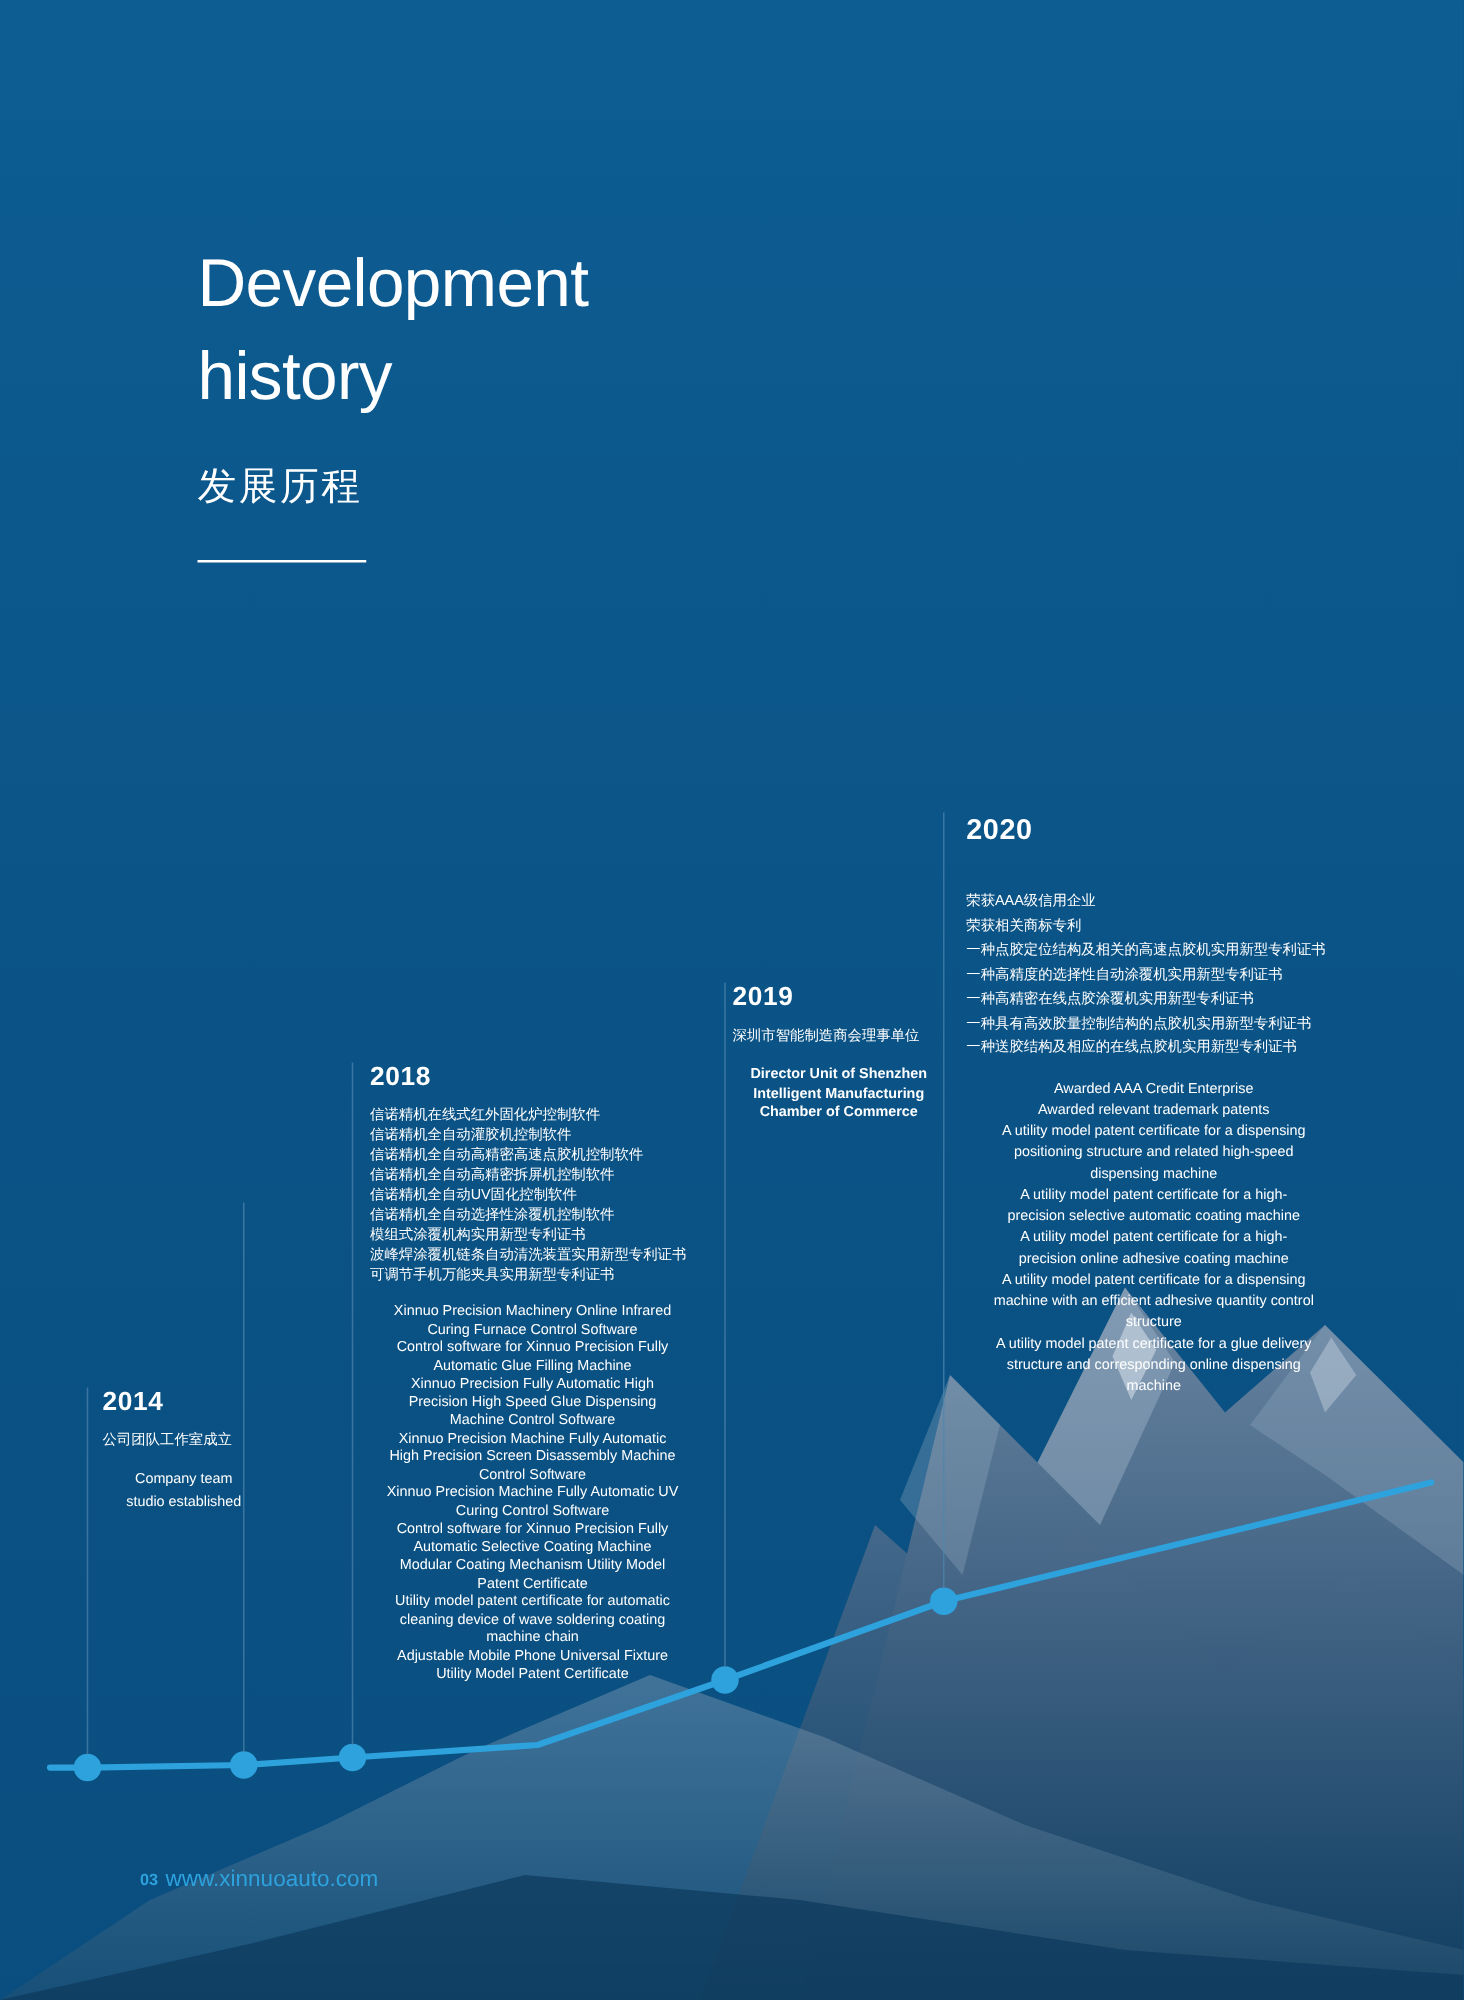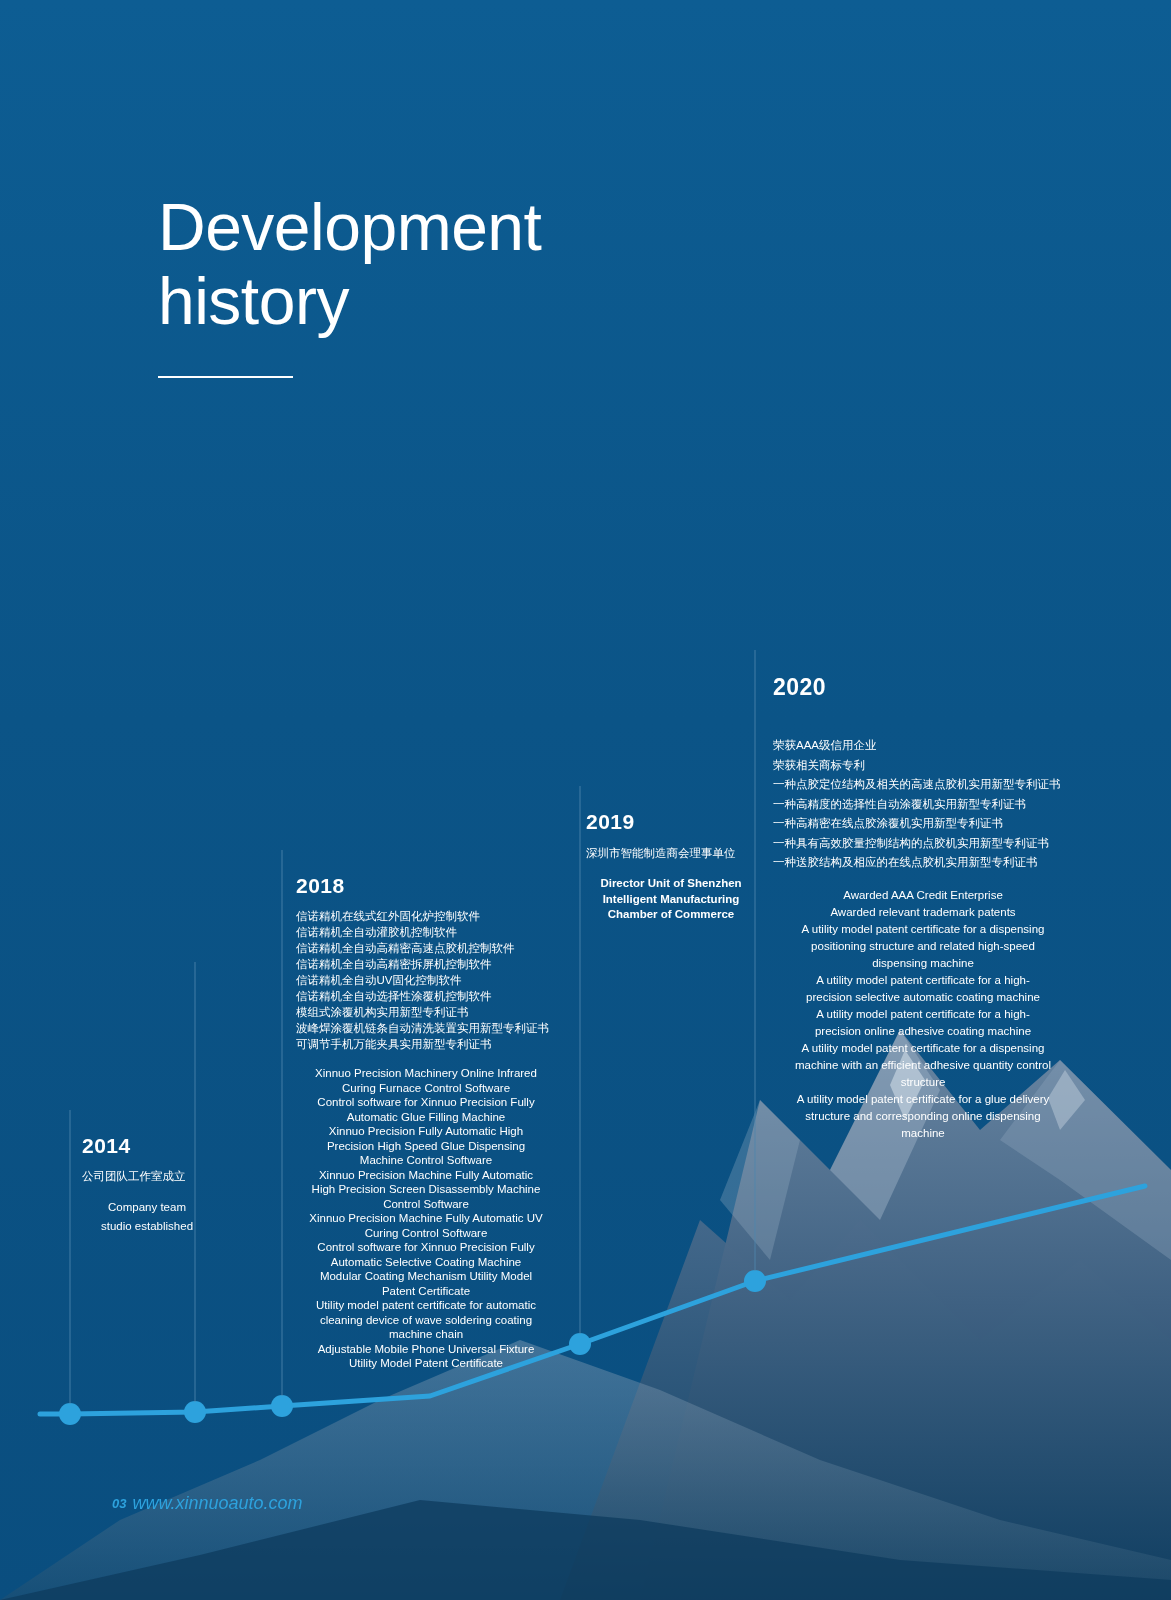--- a/index.html
+++ b/index.html
@@ -34,21 +34,21 @@
   }
 
   
   .heading-block {
     position: absolute;
     left: 158px;
     top: 190px;
     z-index: 5;
   }
   .title-en {
-    font-size: 66px;
+    font-size: 54px;
     line-height: 74px;
     font-weight: 400;
     letter-spacing: -0.5px;
     color: #ffffff;
     white-space: pre-line;
   }
   .title-cn {
     margin-top: 30px;
     font-size: 31px;
     letter-spacing: 2px;
@@ -76,21 +76,20 @@
   .entry {
     position: absolute;
     z-index: 7;
   }
   .entry .year {
     font-size: 21px;
     font-weight: bold;
     color: #ffffff;
     letter-spacing: 0.5px;
     margin-bottom: 10px;
-    margin-top: 24px;
   }
   .entry .cn-list {
     font-size: 11.5px;
     line-height: 16px;
     color: #ffffff;
     margin-bottom: 14px;
   }
   .entry .en-list {
     font-size: 11.5px;
     line-height: 14.5px;
@@ -118,21 +117,20 @@
 
   
   .footer {
     position: absolute;
     left: 112px;
     bottom: 86px;
     z-index: 8;
     display: flex;
     align-items: center;
     gap: 6px;
-    font-style: italic;
   }
   .page-num {
     font-size: 13px;
     color: #2da2dd;
     font-weight: bold;
   }
   .site-url {
     font-size: 18px;
     color: #2da2dd;
   }
@@ -170,20 +168,21 @@
     <path d="M0 900 L120 820 L260 760 L380 700 L520 640 L660 690 L820 760 L1000 820 L1171 860 L1171 900 Z" fill="url(#rockGrad3)" opacity="0.55"></path>
     <path d="M0 900 L200 855 L420 800 L640 820 L900 860 L1171 880 L1171 900 Z" fill="#0d3b5e" opacity="0.75"></path>
 
     <path d="M905 350 L925 380 L905 420 L890 385 Z" fill="#dfe9f2" opacity="0.5"></path>
     <path d="M1065 370 L1085 400 L1060 430 L1048 398 Z" fill="#dfe9f2" opacity="0.35"></path>
   </svg>
 
   <div class="heading-block">
     <div class="title-en">Development
 history</div>
+    <div class="title-cn">发展历程</div>
     <div class="title-rule"></div>
   </div>
 
   <svg class="timeline-svg" viewBox="0 0 1171 1600">
     <polyline points="40,1414 70,1414 195,1412 282,1406 430,1396 580,1344 755,1281 1145,1186" fill="none" stroke="#2da2dd" stroke-width="5" stroke-linejoin="round" stroke-linecap="round"></polyline>
     <circle cx="70" cy="1414" r="11" fill="#2da2dd"></circle>
     <circle cx="195" cy="1412" r="11" fill="#2da2dd"></circle>
     <circle cx="282" cy="1406" r="11" fill="#2da2dd"></circle>
     <circle cx="580" cy="1344" r="11" fill="#2da2dd"></circle>
     <circle cx="755" cy="1281" r="11" fill="#2da2dd"></circle>

